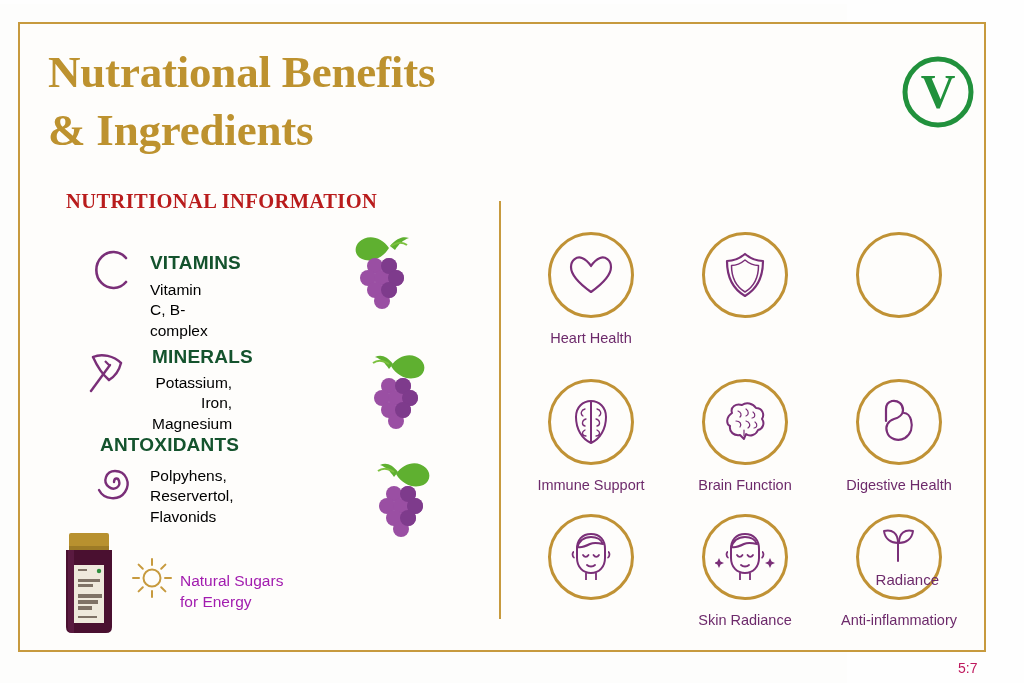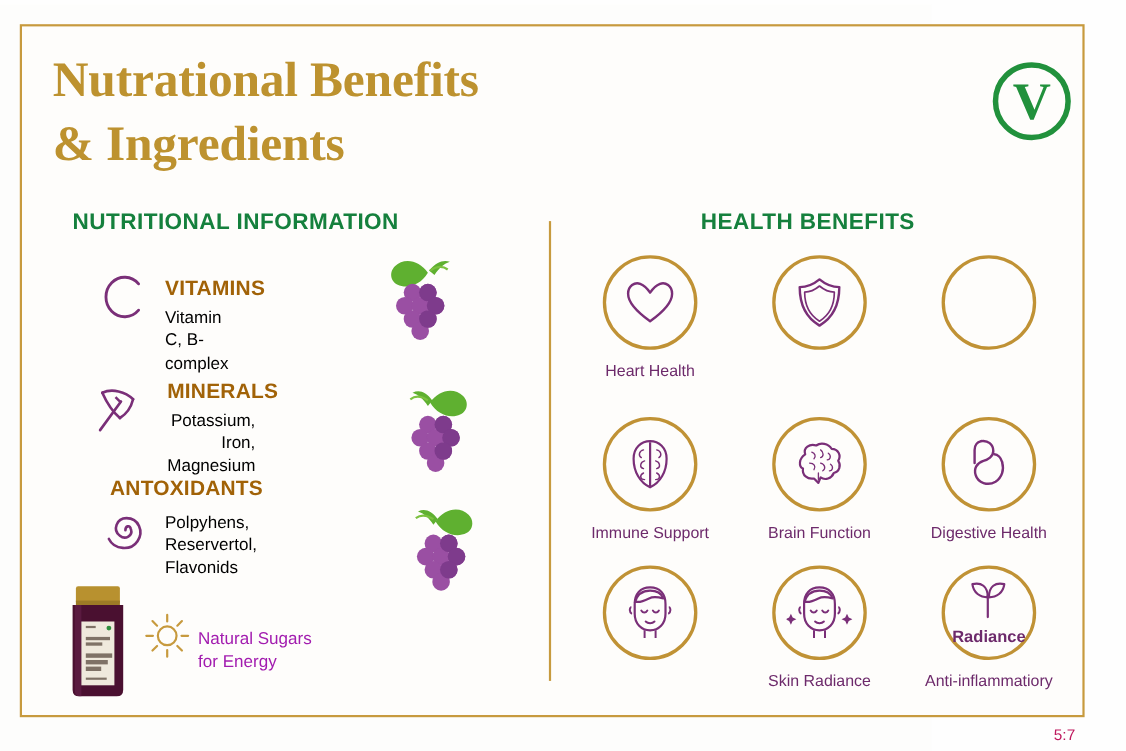--- a/index.html
+++ b/index.html
@@ -55,24 +55,24 @@
     position: absolute;
     left: 898px;
     top: 48px;
     width: 80px;
     height: 80px;
   }
 
   
   .sec-head {
     position: absolute;
-    font-family: Liberation Sans, sans-serif;
+    font-family: Liberation Serif, serif;
     font-weight: bold;
     font-size: 20.5px;
-    color: #15803d;
+    color: #b91c1c;
     letter-spacing: 0.4px;
     white-space: nowrap;
   }
   #nutri-head { left: 66px; top: 186px; }
   #health-head { left: 637px; top: 186px; }
 
   
   #divider {
     position: absolute;
     left: 499px;
@@ -85,21 +85,21 @@
   
   .nut-row { position: absolute; }
   .nut-icon {
     position: absolute;
     left: 0; top: 0;
   }
   .nut-title {
     position: absolute;
     font-weight: bold;
     font-size: 19px;
-    color: #a16207;
+    color: #14532d;
     white-space: nowrap;
     letter-spacing: 0.2px;
   }
   .nut-desc {
     position: absolute;
     font-size: 15.5px;
     color: #000000;
     line-height: 1.32;
     white-space: pre-line;
   }
@@ -156,24 +156,23 @@
     position: absolute;
     left: 50%;
     top: 50%;
     transform: translate(-50%, -50%);
   }
   .hb-inner-label {
     position: absolute;
     left: 0;
     right: 0;
     bottom: 9px;
-    text-align: center;
+    text-align: right;
     font-size: 15px;
     color: #6d2a6b;
-    font-weight: bold;
   }
   .hb-label {
     margin-top: 12px;
     font-size: 14.5px;
     color: #6d2a6b;
     white-space: nowrap;
   }
 
   #hb-0 { left: 531px; top: 228px; }
   #hb-1 { left: 685px; top: 228px; }
@@ -209,21 +208,20 @@
   </div>
 
   <div id="vbadge">
     <svg width="80" height="80" viewBox="0 0 80 80">
       <circle cx="40" cy="40" r="33" fill="none" stroke="#21913c" stroke-width="5"></circle>
       <text x="40" y="56" text-anchor="middle" font-family="Liberation Serif, serif" font-size="48" font-weight="bold" fill="#21913c">V</text>
     </svg>
   </div>
 
   <div class="sec-head" id="nutri-head">NUTRITIONAL INFORMATION</div>
-  <div class="sec-head" id="health-head">HEALTH BENEFITS</div>
 
   <div id="divider"></div>
 
   <div class="nut-row" id="row-vitamins">
     <div class="nut-icon">
       <svg width="52" height="52" viewBox="0 0 52 52">
         <path d="M38 14 A17 18 0 1 0 38 38" fill="none" stroke="#7a2f78" stroke-width="2.6" stroke-linecap="round"></path>
       </svg>
     </div>
     <div class="nut-title">VITAMINS</div>

